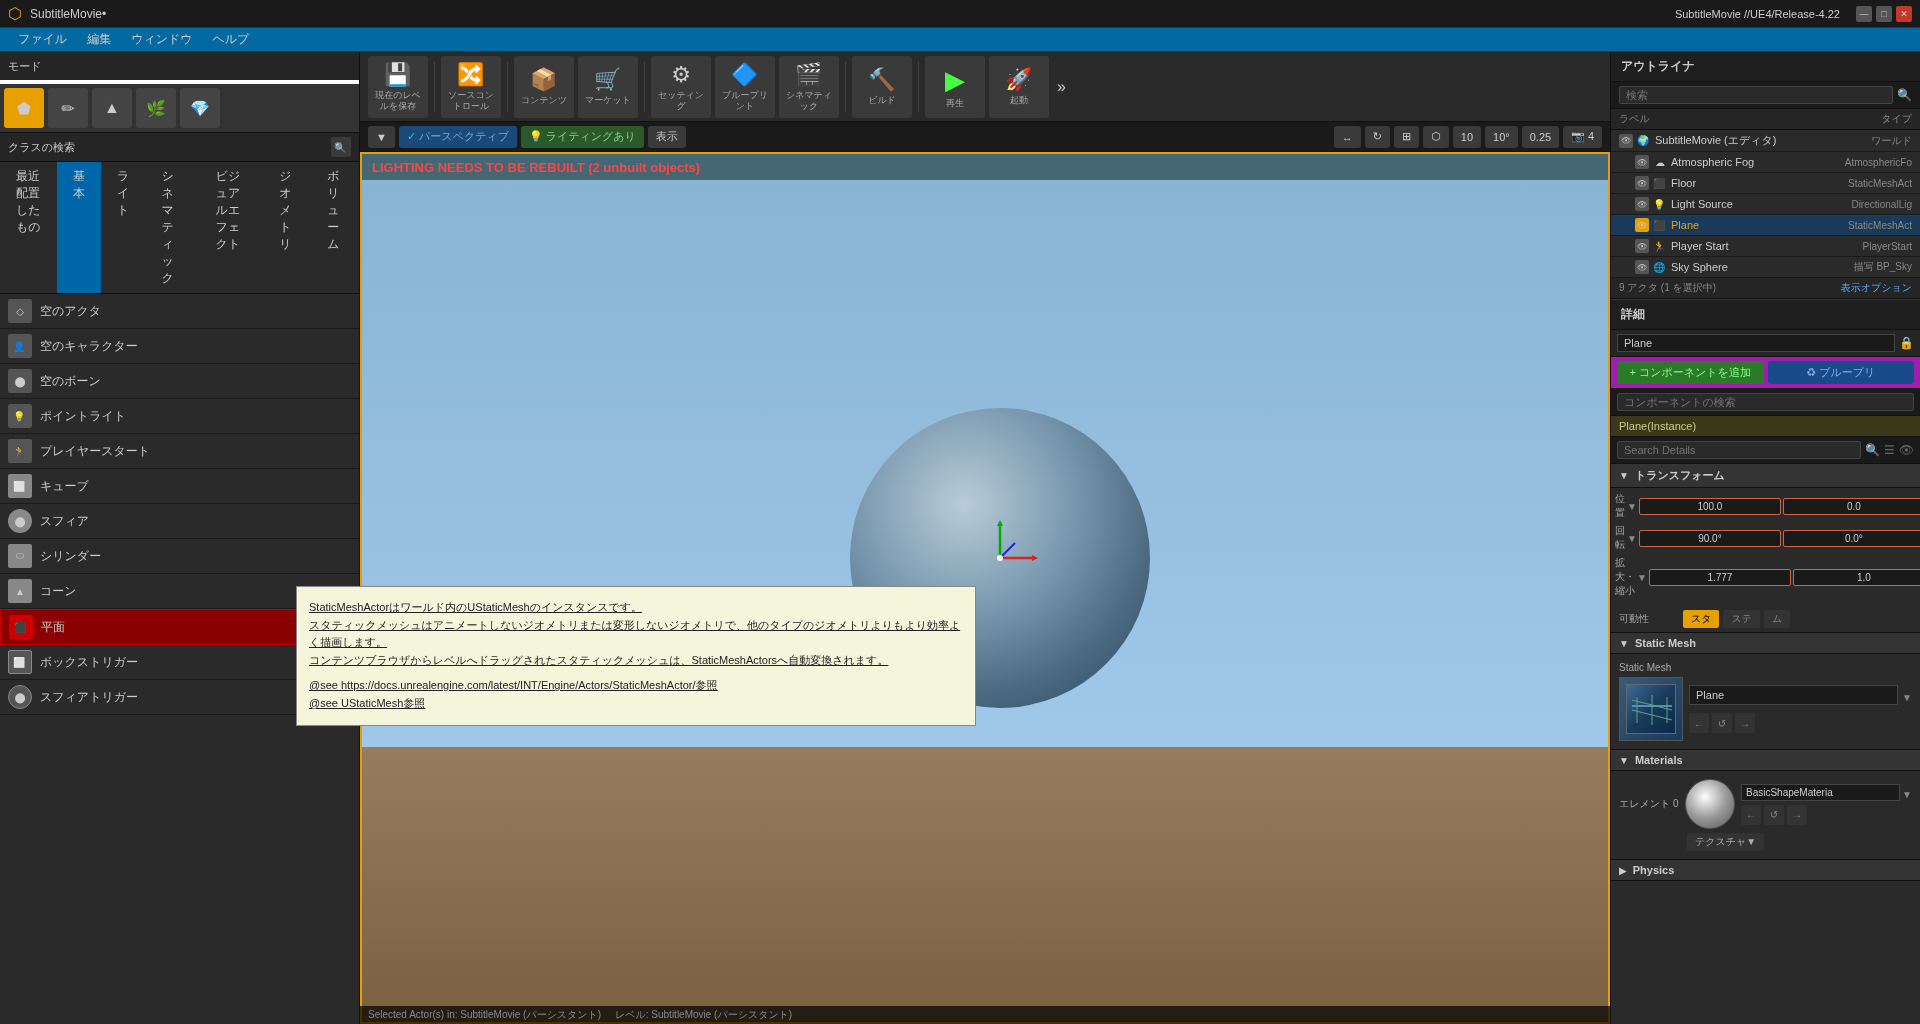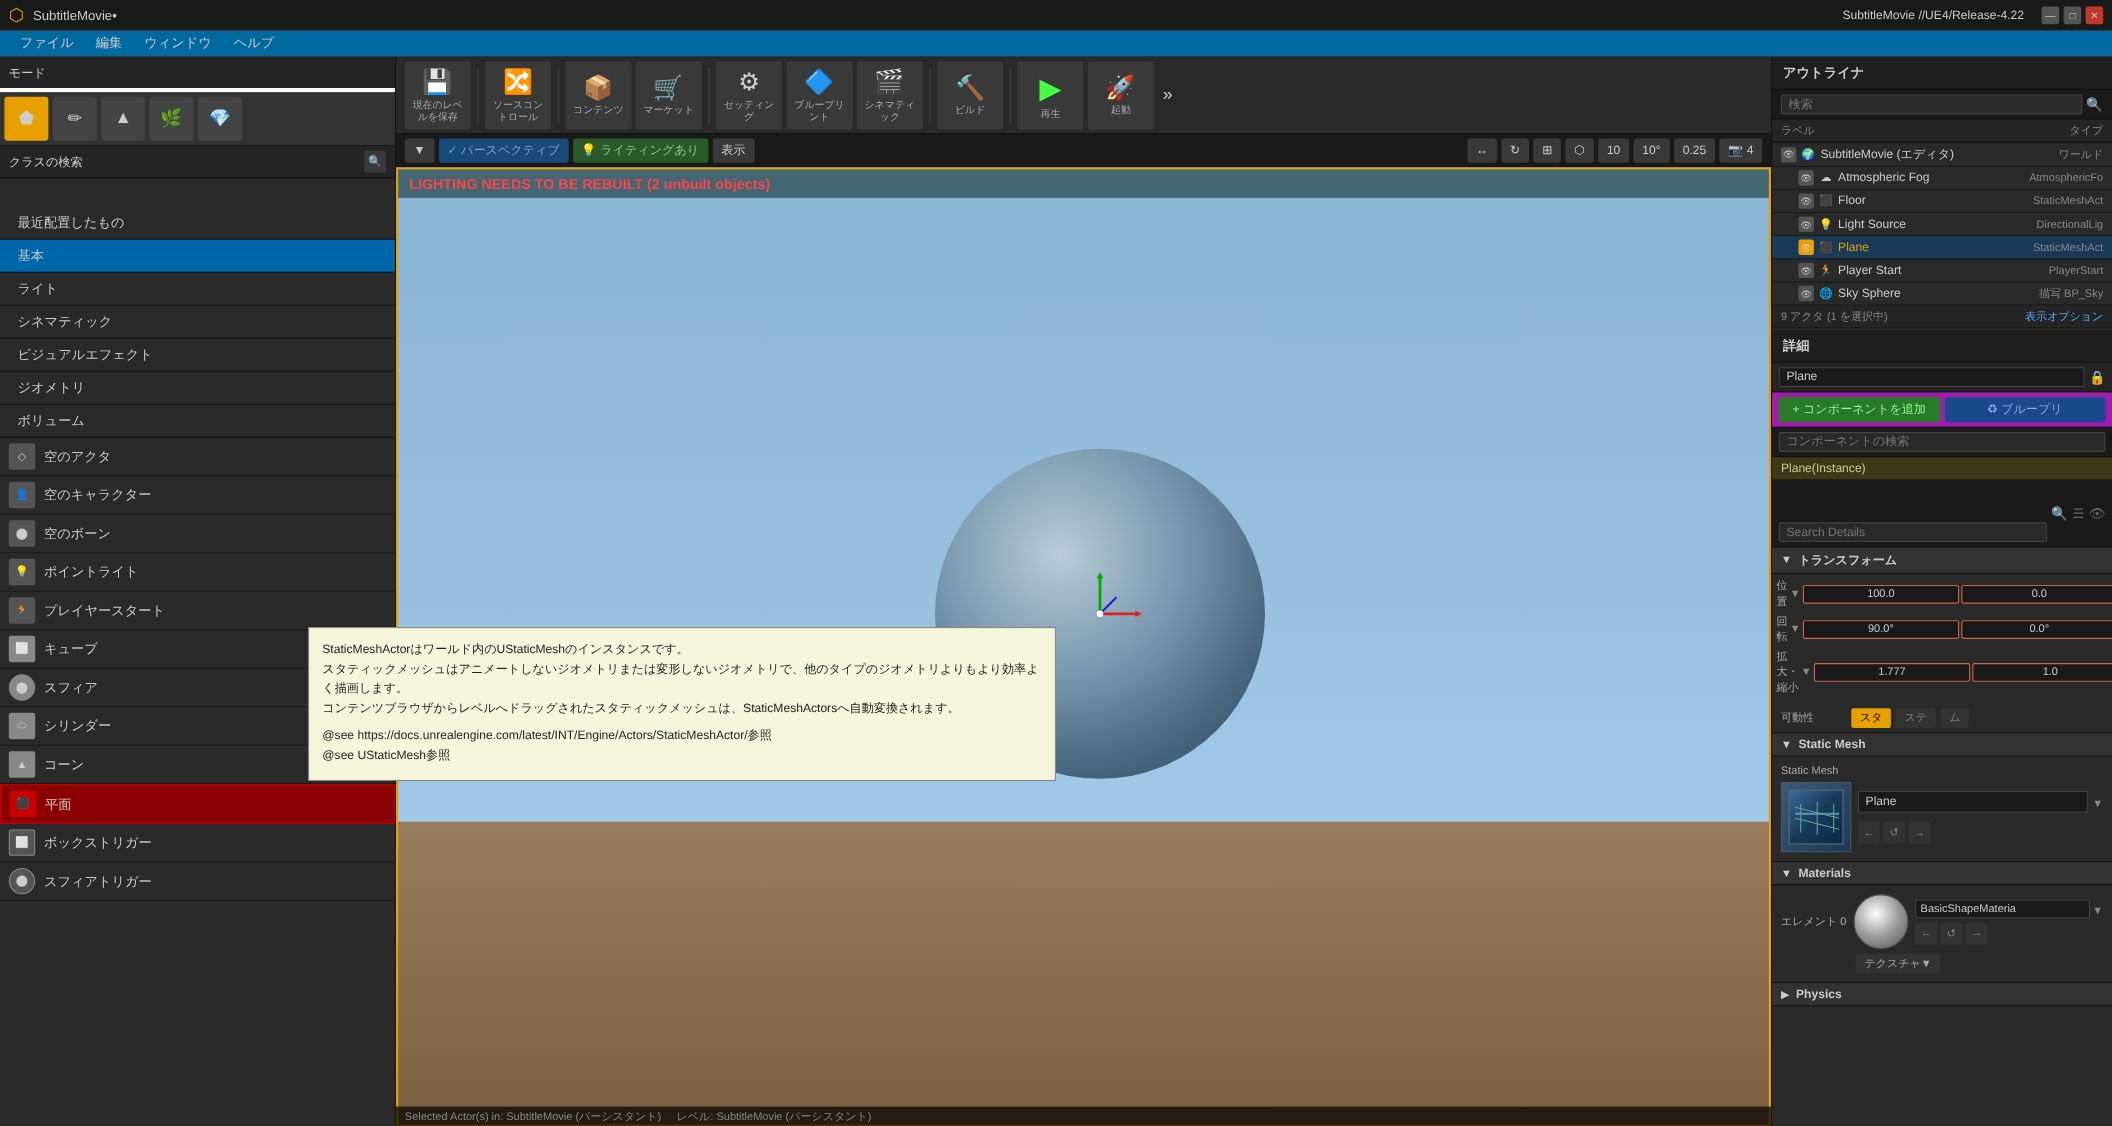--- a/index.html
+++ b/index.html
@@ -29,31 +29,31 @@
     .mode-label { color: #ccc; font-size: 11px; margin-right: 8px; }
     
     .tool-icons { display: flex; align-items: center; background: #333; padding: 4px; gap: 4px; border-bottom: 1px solid #111; }
     .tool-icon { width: 40px; height: 40px; background: #444; border-radius: 3px; display: flex; align-items: center; justify-content: center; cursor: pointer; font-size: 16px; }
     .tool-icon.active { background: #e8a000; }
 
     .class-search { display: flex; align-items: center; background: #252525; padding: 4px 8px; border-bottom: 1px solid #111; }
     .class-search-label { color: #ccc; font-size: 11px; flex: 1; }
     .class-search-btn { width: 20px; height: 20px; background: #3a3a3a; border-radius: 2px; display: flex; align-items: center; justify-content: center; cursor: pointer; font-size: 10px; }
 
-    .category-list { display: flex; flex-direction: column; margin-top: 26px; }
+    .category-list { display: flex; flex-direction: row; }
     .category-item { padding: 6px 16px; color: #ccc; font-size: 12px; cursor: pointer; border-bottom: 1px solid #111; }
     .category-item.selected { background: #0066aa; }
 
     .actor-list { flex: 1; overflow-y: auto; background: #2a2a2a; }
     .actor-item { display: flex; align-items: center; padding: 5px 8px; cursor: pointer; border-bottom: 1px solid #1a1a1a; gap: 8px; }
     .actor-item.selected { background: #8b0000; border: 1px solid #cc0000; }
     .actor-icon { width: 24px; height: 24px; background: #555; border-radius: 2px; display: flex; align-items: center; justify-content: center; font-size: 10px; flex-shrink: 0; }
     .actor-label { color: #ccc; font-size: 12px; }
 
-    .tooltip-box { background: #f5f5dc; color: #222; padding: 12px; font-size: 11px; line-height: 1.6; border: 1px solid #888; margin: 0; position: absolute; left: 280px; top: 570px; width: 680px; z-index: 100; }
+    .tooltip-box { background: #f5f5dc; color: #222; padding: 12px; font-size: 11px; line-height: 1.6; border: 1px solid #888; margin: 16px; position: absolute; left: 280px; top: 570px; width: 680px; z-index: 100; text-decoration: underline; }
 
     
     .center-panel { flex: 1; display: flex; flex-direction: column; background: #1a1a1a; }
     
     .toolbar { display: flex; align-items: center; background: #2a2a2a; height: 70px; padding: 0 8px; gap: 4px; border-bottom: 1px solid #111; flex-wrap: wrap; overflow: hidden; }
     .toolbar-btn { display: flex; flex-direction: column; align-items: center; justify-content: center; width: 60px; height: 62px; background: #3a3a3a; border-radius: 3px; cursor: pointer; padding: 4px; gap: 2px; }
     .toolbar-btn-icon { font-size: 22px; color: #ccc; }
     .toolbar-btn-label { font-size: 9px; color: #aaa; text-align: center; line-height: 1.2; }
     .toolbar-separator { width: 1px; height: 50px; background: #444; margin: 0 2px; }
     .toolbar-more { color: #ccc; font-size: 16px; cursor: pointer; padding: 0 4px; }
@@ -97,21 +97,21 @@
     .component-search { display: flex; align-items: center; background: #1a1a1a; padding: 4px 6px; border-bottom: 1px solid #111; gap: 4px; }
     .component-search input { flex: 1; background: #2a2a2a; border: 1px solid #444; color: #ccc; padding: 2px 6px; font-size: 11px; border-radius: 2px; }
     
     .component-header { background: #3a3a1a; padding: 4px 8px; font-size: 11px; color: #cc8; border-bottom: 1px solid #111; }
     
     .section-header { display: flex; align-items: center; background: #333; padding: 4px 8px; cursor: pointer; border-bottom: 1px solid #111; }
     .section-triangle { color: #ccc; margin-right: 6px; font-size: 10px; }
     .section-title { font-size: 11px; color: #ccc; font-weight: bold; }
     
     .search-details { display: flex; align-items: center; padding: 4px 6px; background: #1a1a1a; border-bottom: 1px solid #111; gap: 4px; }
-    .search-details input { flex: 1; background: #2a2a2a; border: 1px solid #444; color: #ccc; padding: 2px 6px; font-size: 11px; border-radius: 2px; margin-top: 34px; }
+    .search-details input { flex: 1; background: #2a2a2a; border: 1px solid #444; color: #ccc; padding: 2px 6px; font-size: 11px; border-radius: 2px; }
 
     .transform-section { padding: 4px; }
     .transform-row { display: flex; align-items: center; margin-bottom: 4px; gap: 2px; }
     .transform-label { width: 60px; font-size: 10px; color: #aaa; display: flex; align-items: center; gap: 2px; }
     .transform-inputs { display: flex; gap: 2px; flex: 1; }
     .transform-input { flex: 1; background: #1a1a1a; border: 1px solid #555; color: #ccc; padding: 2px 4px; font-size: 10px; text-align: center; border-radius: 2px; }
     .transform-input.highlighted { border-color: #cc6644; }
 
     .mobility-row { display: flex; align-items: center; padding: 4px 8px; gap: 4px; border-bottom: 1px solid #111; }
     .mobility-label { font-size: 10px; color: #aaa; width: 60px; }

